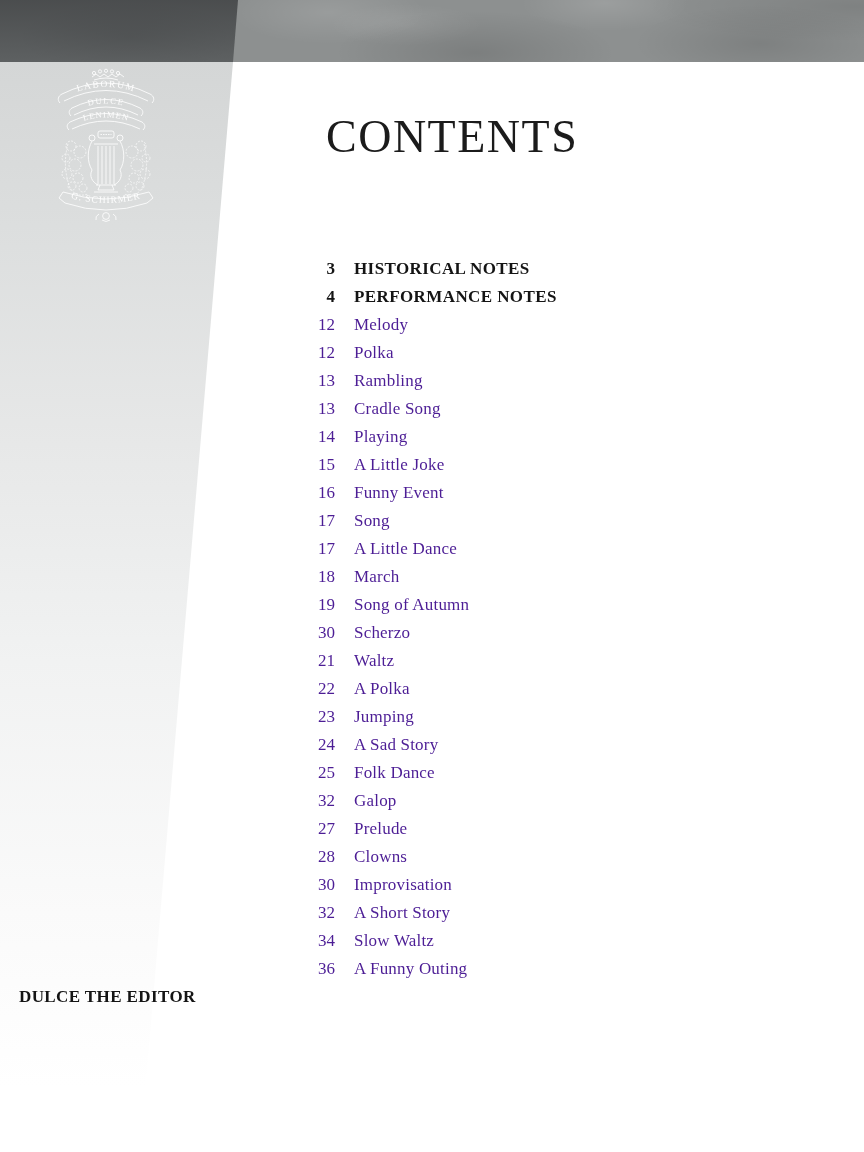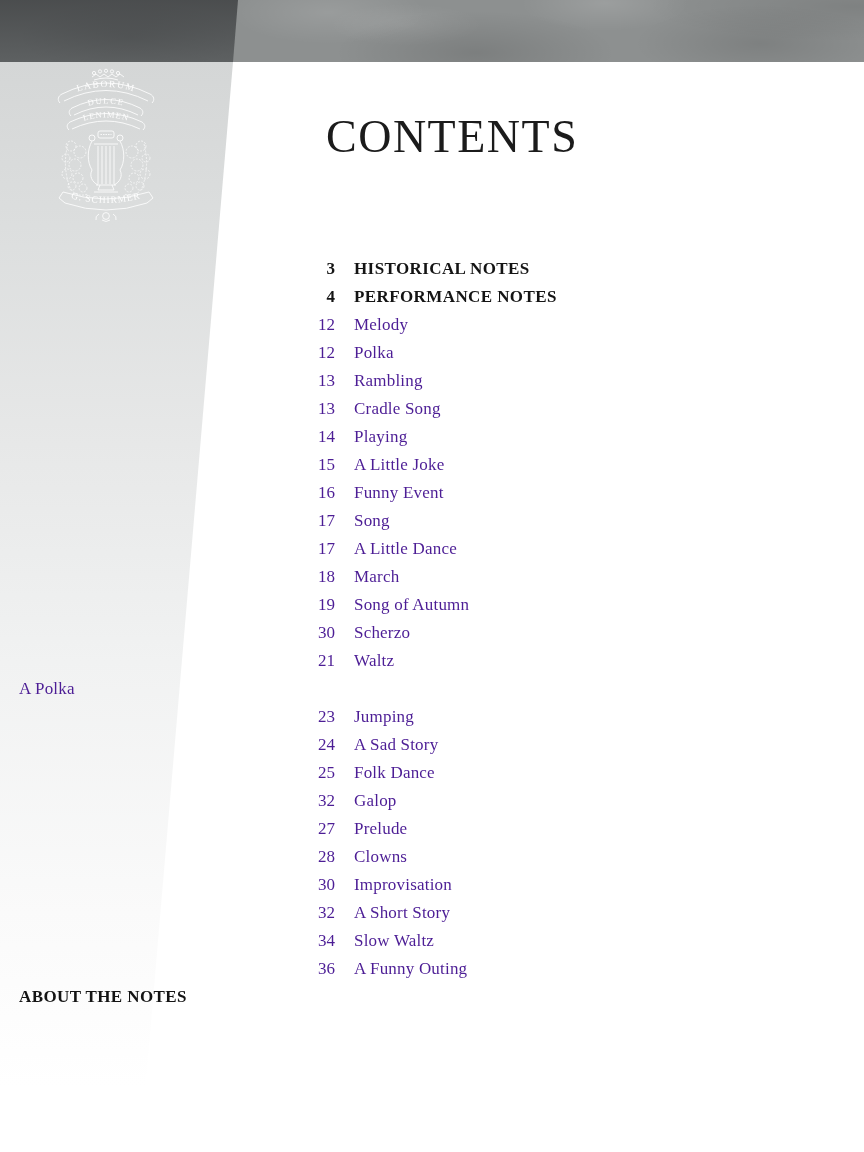--- a/index.html
+++ b/index.html
@@ -213,20 +213,21 @@
   </div>
       <div class="row">
     <span class="num">30</span>
     <span class="entry">Scherzo</span>
   </div>
       <div class="row">
     <span class="num">21</span>
     <span class="entry">Waltz</span>
   </div>
       <div class="row">
+    <span class="num">22</span>
     <span class="entry">A Polka</span>
   </div>
       <div class="row">
     <span class="num">23</span>
     <span class="entry">Jumping</span>
   </div>
       <div class="row">
     <span class="num">24</span>
     <span class="entry">A Sad Story</span>
   </div>
@@ -256,16 +257,16 @@
   </div>
       <div class="row">
     <span class="num">34</span>
     <span class="entry">Slow Waltz</span>
   </div>
       <div class="row">
     <span class="num">36</span>
     <span class="entry">A Funny Outing</span>
   </div>
       <div class="row bold">
-    <span class="entry">ABOUT THE NOTES</span>
+    <span class="entry">DULCE THE EDITOR</span>
   </div>
     </div>
 </div>
 
 </body></html>

